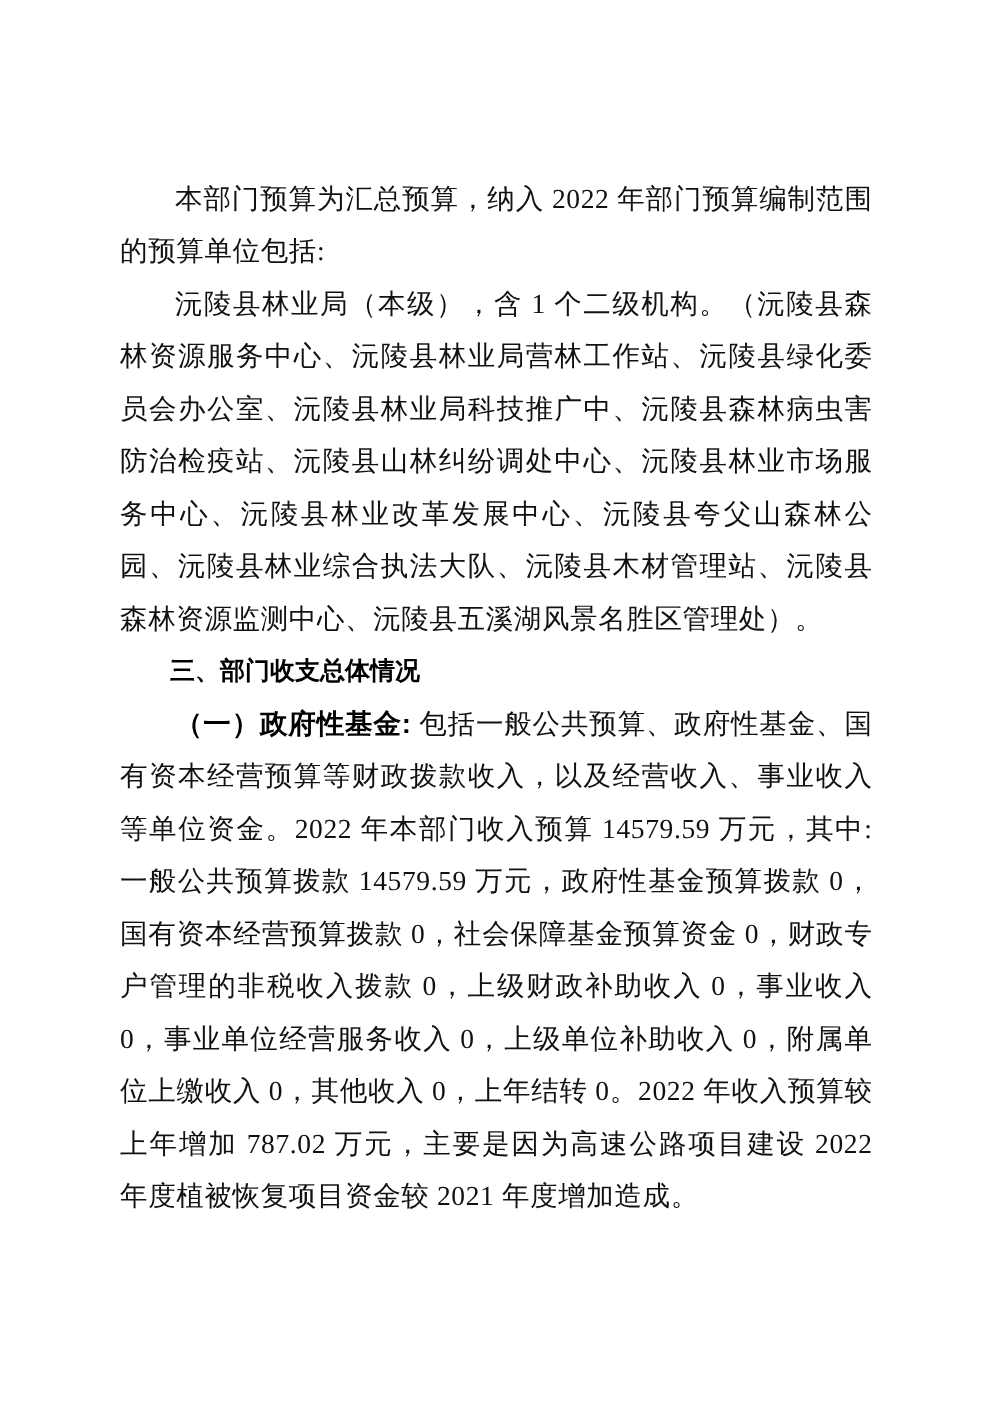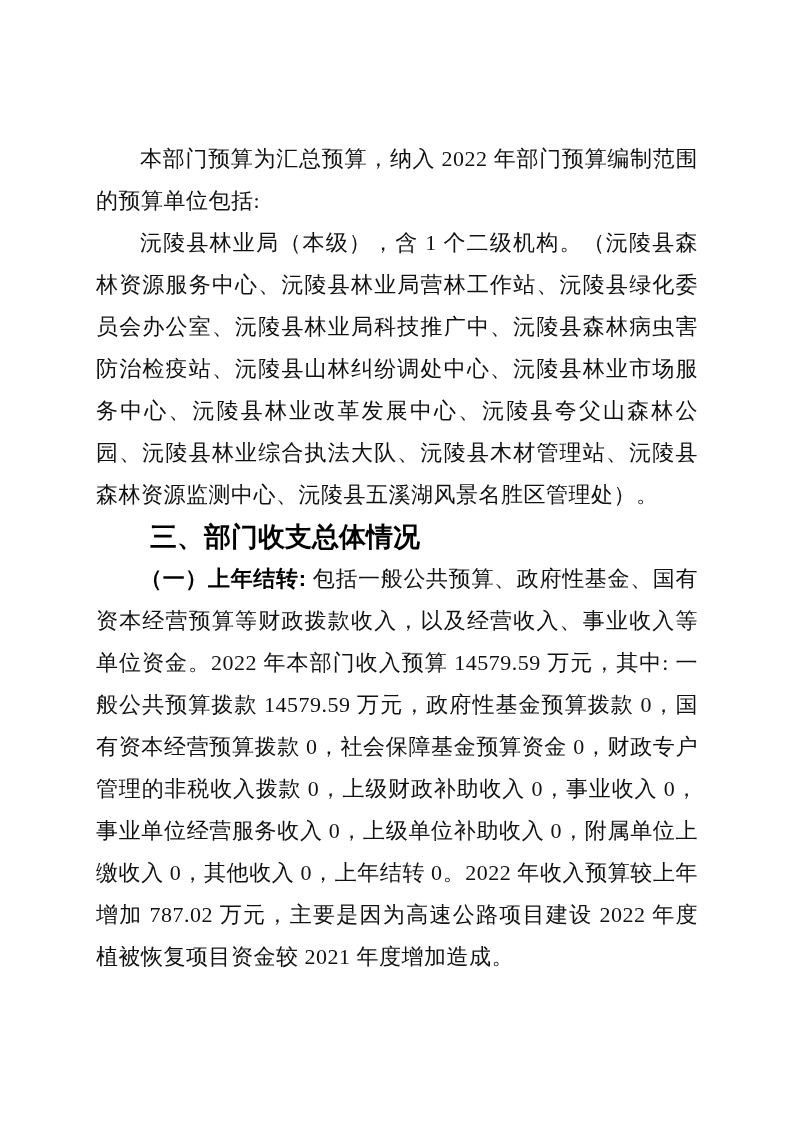--- a/index.html
+++ b/index.html
@@ -23,34 +23,34 @@
     font-size: 22px;
     line-height: 42px;
     text-align: justify;
     text-indent: 2em;
     letter-spacing: 0.5px;
     word-break: break-all;
   }
   .section-heading {
     font-family: "Liberation Sans", "DejaVu Sans", sans-serif;
     font-weight: bold;
-    font-size: 27px;
+    font-size: 20px;
     line-height: 42px;
     text-indent: 2em;
     color: #000000;
   }
   .para-lead {
     font-family: "Liberation Sans", "DejaVu Sans", sans-serif;
     font-weight: bold;
     color: #000000;
   }
 </style>
 </head>
 <body>
 
 <div class="page">
   <div class="content">
     <p class="body-para">本部门预算为汇总预算，纳入 2022 年部门预算编制范围的预算单位包括:</p>
     <p class="body-para">沅陵县林业局（本级），含 1 个二级机构。（沅陵县森林资源服务中心、沅陵县林业局营林工作站、沅陵县绿化委员会办公室、沅陵县林业局科技推广中、沅陵县森林病虫害防治检疫站、沅陵县山林纠纷调处中心、沅陵县林业市场服务中心、沅陵县林业改革发展中心、沅陵县夸父山森林公园、沅陵县林业综合执法大队、沅陵县木材管理站、沅陵县森林资源监测中心、沅陵县五溪湖风景名胜区管理处）。</p>
     <h3 class="section-heading">三、部门收支总体情况</h3>
-    <p class="body-para"><span class="para-lead">（一）上年结转:</span><span> 包括一般公共预算、政府性基金、国有资本经营预算等财政拨款收入，以及经营收入、事业收入等单位资金。2022 年本部门收入预算 14579.59 万元，其中: 一般公共预算拨款 14579.59 万元，政府性基金预算拨款 0，国有资本经营预算拨款 0，社会保障基金预算资金 0，财政专户管理的非税收入拨款 0，上级财政补助收入 0，事业收入 0，事业单位经营服务收入 0，上级单位补助收入 0，附属单位上缴收入 0，其他收入 0，上年结转 0。2022 年收入预算较上年增加 787.02 万元，主要是因为高速公路项目建设 2022 年度植被恢复项目资金较 2021 年度增加造成。</span></p>
+    <p class="body-para"><span class="para-lead">（一）政府性基金:</span><span> 包括一般公共预算、政府性基金、国有资本经营预算等财政拨款收入，以及经营收入、事业收入等单位资金。2022 年本部门收入预算 14579.59 万元，其中: 一般公共预算拨款 14579.59 万元，政府性基金预算拨款 0，国有资本经营预算拨款 0，社会保障基金预算资金 0，财政专户管理的非税收入拨款 0，上级财政补助收入 0，事业收入 0，事业单位经营服务收入 0，上级单位补助收入 0，附属单位上缴收入 0，其他收入 0，上年结转 0。2022 年收入预算较上年增加 787.02 万元，主要是因为高速公路项目建设 2022 年度植被恢复项目资金较 2021 年度增加造成。</span></p>
   </div>
 </div>
 
 </body></html>

